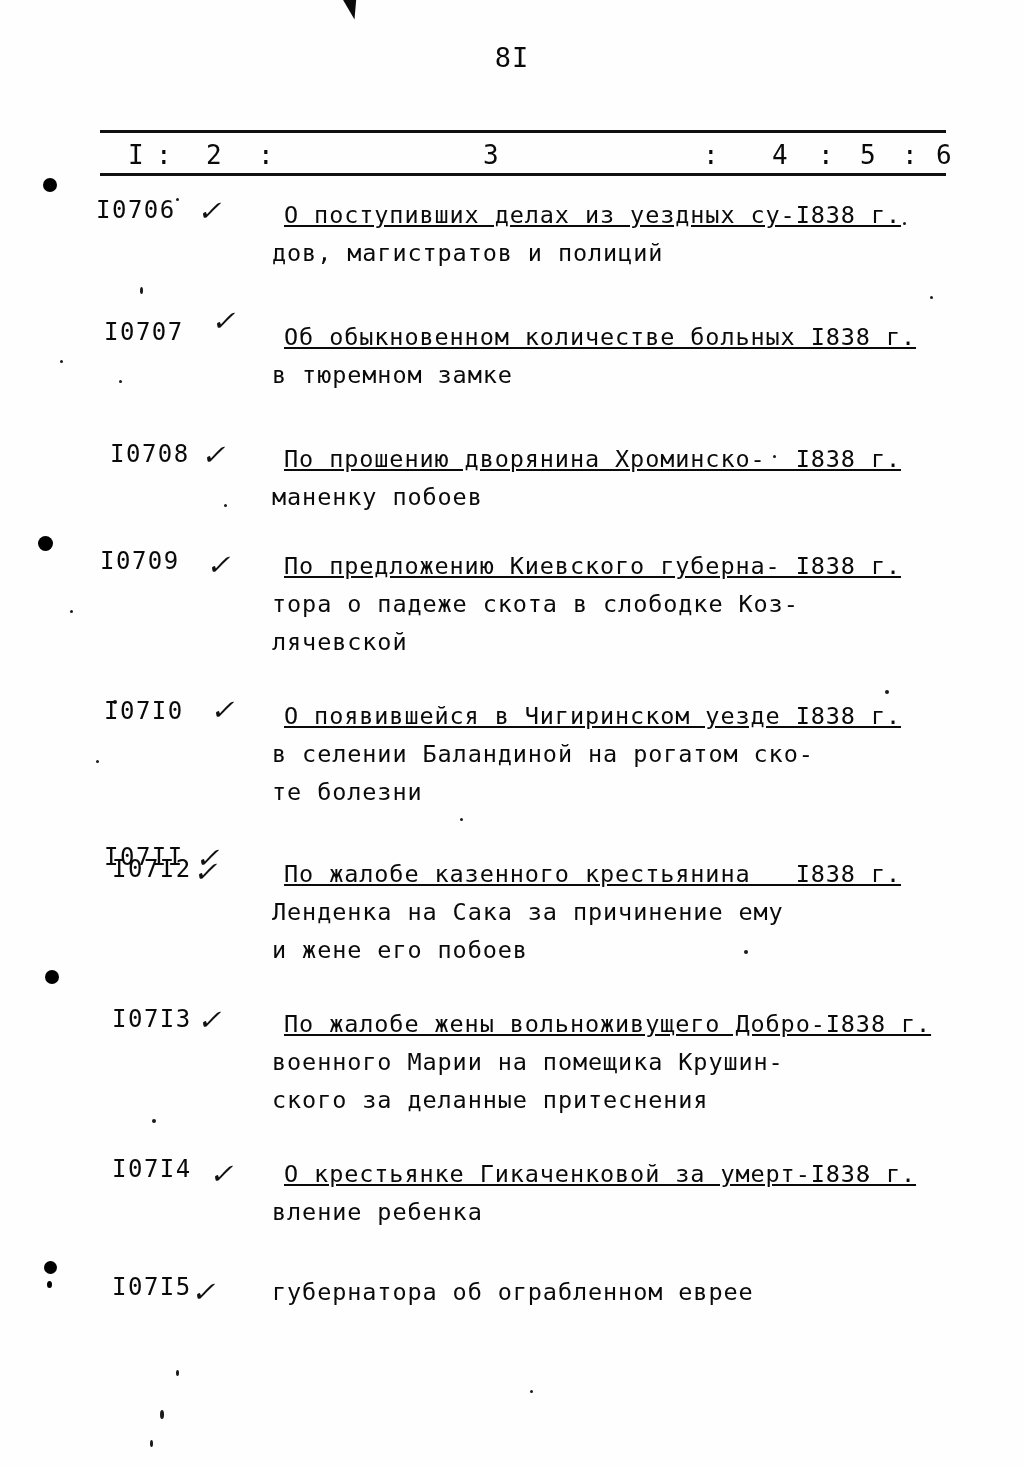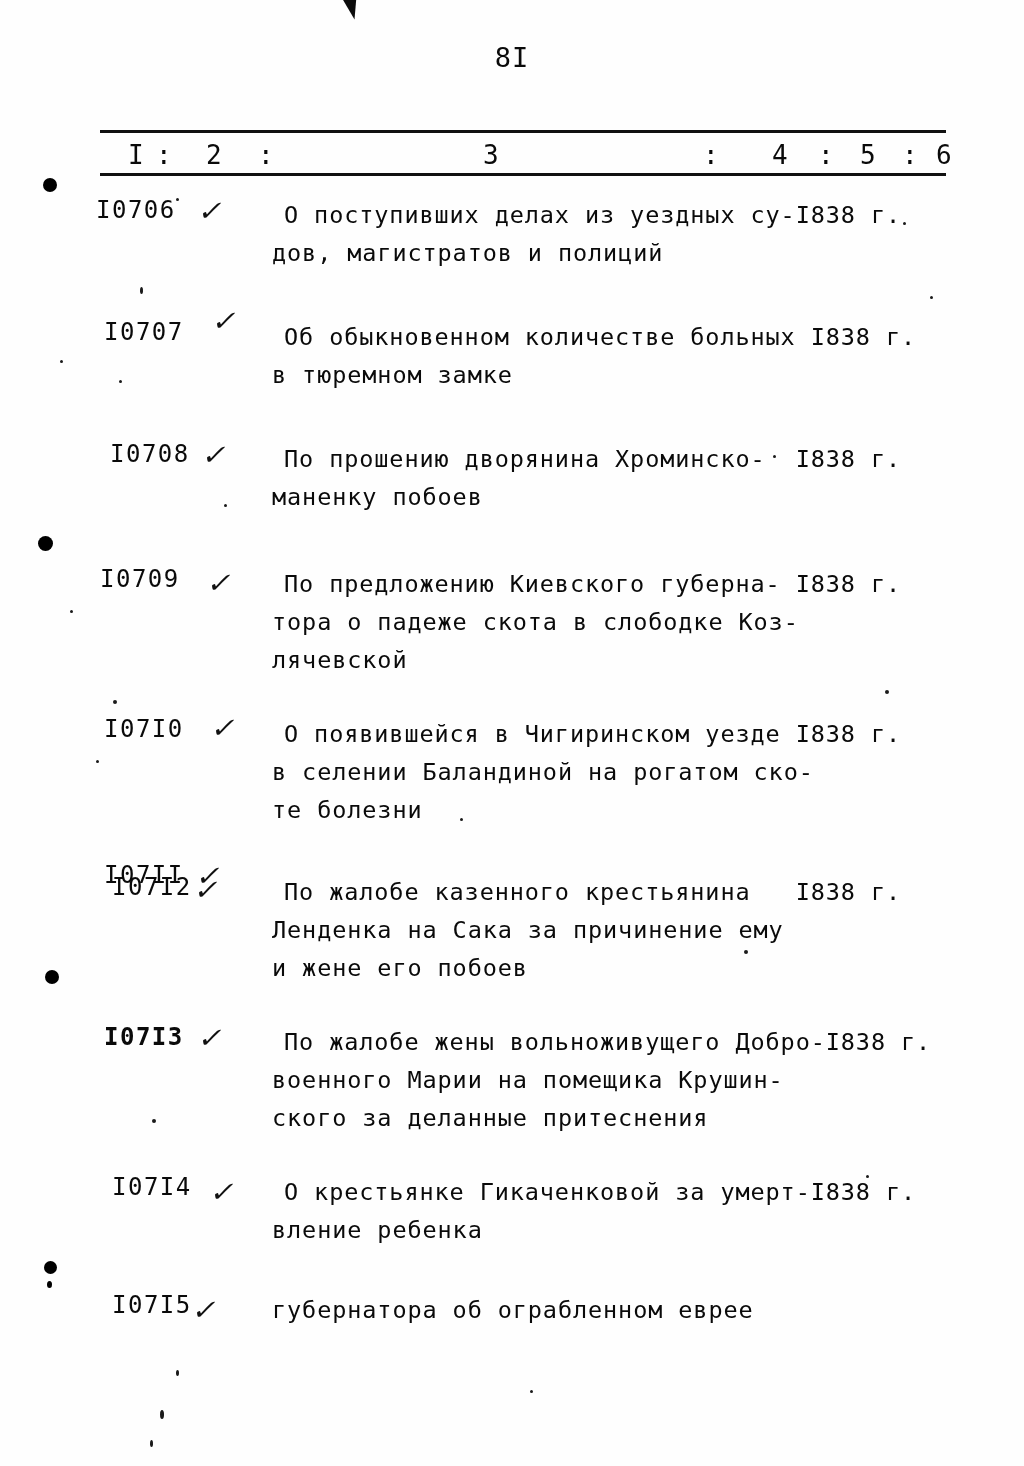--- a/index.html
+++ b/index.html
@@ -116,21 +116,21 @@
     transform: rotate(-6deg) scaleX(1.25);
     transform-origin: left center;
   }
   .entry-body {
     margin-left: 272px;
     font-size: 23.5px;
     line-height: 38px;
     letter-spacing: 0.9px;
     white-space: pre;
   }
-  .entry-body .l0 { display: block; text-indent: 12px; }
+  .entry-body .l0 { display: block; text-indent: 12px; text-decoration: underline; }
   .entry-body .ln { display: block; }
 </style>
 </head>
 <body>
 
 <div class="page">
 
   <div class="corner-mark" style="left:344px; top:-2px;"></div>
 
   <div class="margin-dot" style="left:43px; top:178px; width:14px; height:14px;"></div>
@@ -183,21 +183,21 @@
       <div class="entry" style="margin-bottom: 46px;">
         <div class="entry-num" style="left: 96px;">I0706</div>
         <div class="entry-check" style="left: 196px; top: 2px;">✓</div>
         <div class="entry-body"><span class="l0">O поступивших делах из уездных су-I838 г.</span><span class="ln">дов, магистратов и полиций</span></div>
       </div>
       <div class="entry" style="margin-bottom: 46px;">
         <div class="entry-num" style="left: 104px;">I0707</div>
         <div class="entry-check" style="left: 210px; top: -10px;">✓</div>
         <div class="entry-body"><span class="l0">Об обыкновенном количестве больных I838 г.</span><span class="ln">в тюремном замке</span></div>
       </div>
-      <div class="entry" style="margin-bottom: 49px;">
+      <div class="entry" style="margin-bottom: 31px;">
         <div class="entry-num" style="left: 110px;">I0708</div>
         <div class="entry-check" style="left: 200px; top: 2px;">✓</div>
         <div class="entry-body"><span class="l0">По прошению дворянина Хроминско-  I838 г.</span><span class="ln">маненку побоев</span></div>
       </div>
       <div class="entry" style="margin-bottom: 36px;">
         <div class="entry-num" style="left: 100px;">I0709</div>
         <div class="entry-check" style="left: 205px; top: 5px;">✓</div>
         <div class="entry-body"><span class="l0">По предложению Киевского губерна- I838 г.</span><span class="ln">тора о падеже скота в слободке Коз-</span><span class="ln">лячевской</span></div>
       </div>
       <div class="entry" style="margin-bottom: 32px;">
@@ -208,21 +208,21 @@
       <div class="entry" style="margin-bottom: 44px;">
         <div class="entry-num" style="left: 104px;">I07II</div>
         <div class="entry-check" style="left: 194px; top: 2px;">✓</div>
       </div>
       <div class="entry" style="margin-bottom: 36px;">
         <div class="entry-num" style="left: 112px;">I07I2</div>
         <div class="entry-check" style="left: 192px; top: 4px;">✓</div>
         <div class="entry-body"><span class="l0">По жалобе казенного крестьянина   I838 г.</span><span class="ln">Ленденка на Сака за причинение ему</span><span class="ln">и жене его побоев</span></div>
       </div>
       <div class="entry" style="margin-bottom: 36px;">
-        <div class="entry-num" style="left: 104px; font-weight: bold;">I07I3</div>
+        <div class="entry-num" style="left: 112px;">I07I3</div>
         <div class="entry-check" style="left: 196px; top: 2px;">✓</div>
         <div class="entry-body"><span class="l0">По жалобе жены вольноживущего Добро-I838 г.</span><span class="ln">военного Марии на помещика Крушин-</span><span class="ln">ского за деланные притеснения</span></div>
       </div>
       <div class="entry" style="margin-bottom: 42px;">
         <div class="entry-num" style="left: 112px;">I07I4</div>
         <div class="entry-check" style="left: 208px; top: 6px;">✓</div>
         <div class="entry-body"><span class="l0">O крестьянке Гикаченковой за умерт-I838 г.</span><span class="ln">вление ребенка</span></div>
       </div>
       <div class="entry" style="margin-bottom: 0px;">
         <div class="entry-num" style="left: 112px;">I07I5</div>

